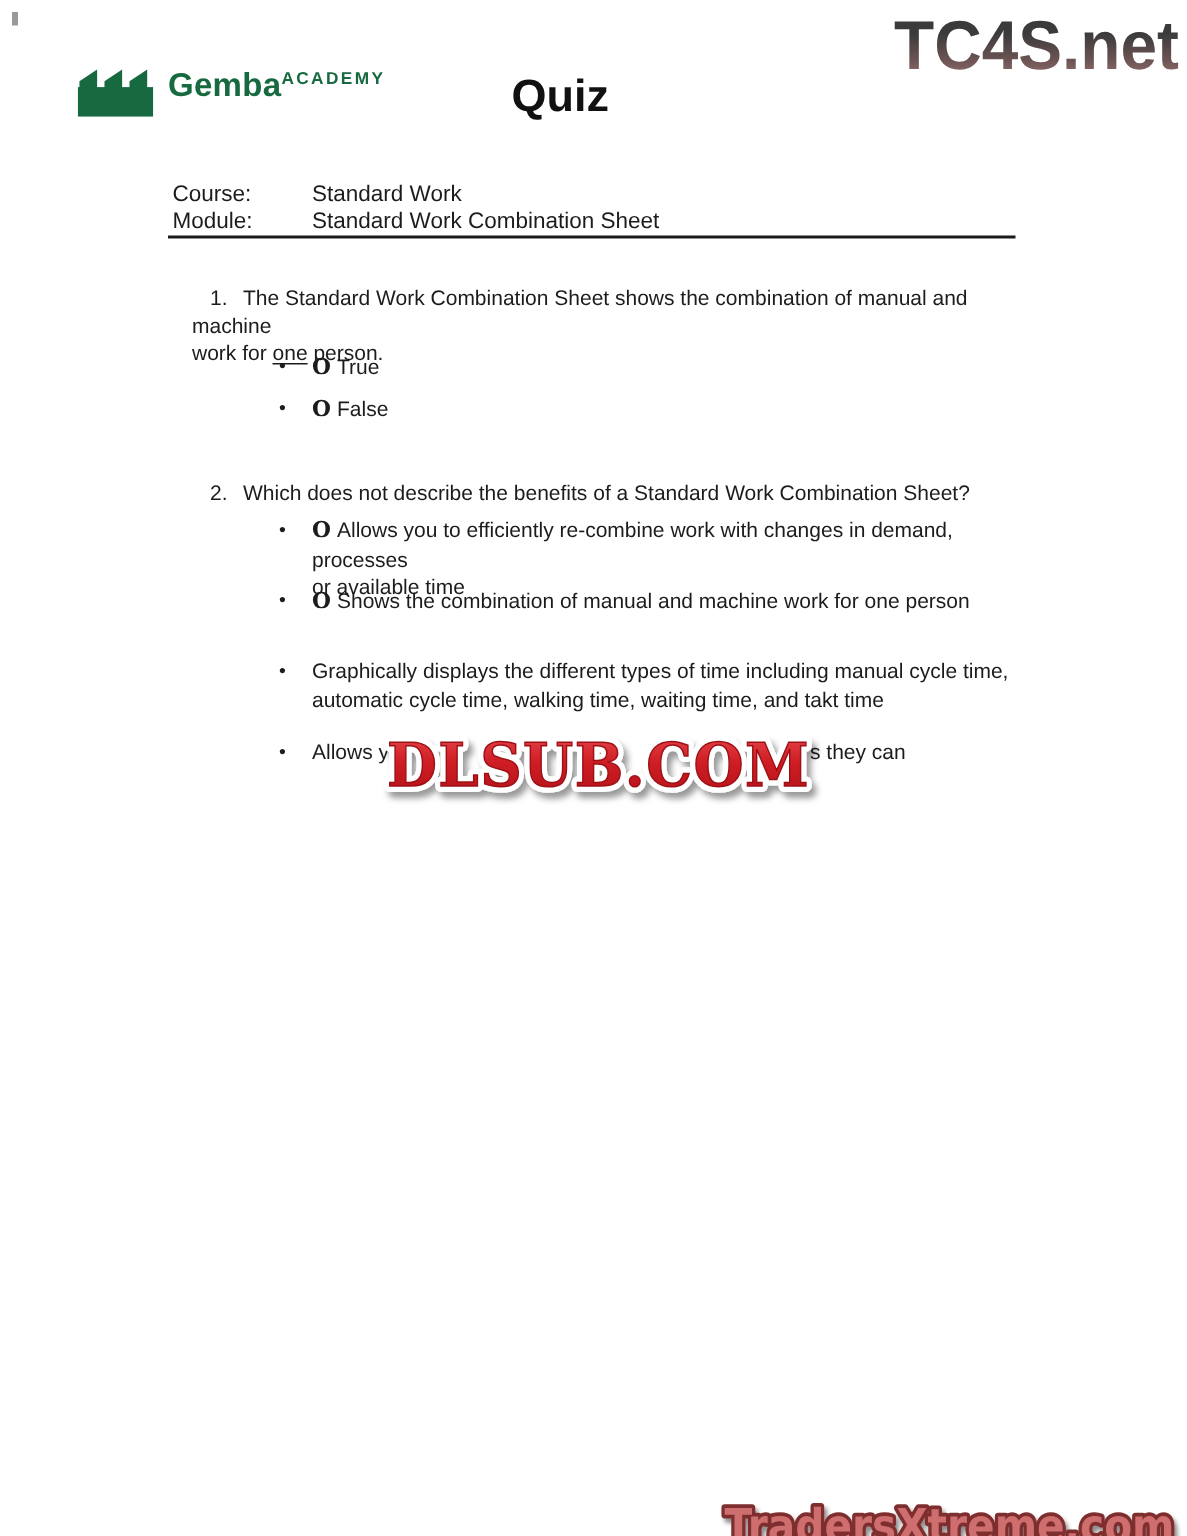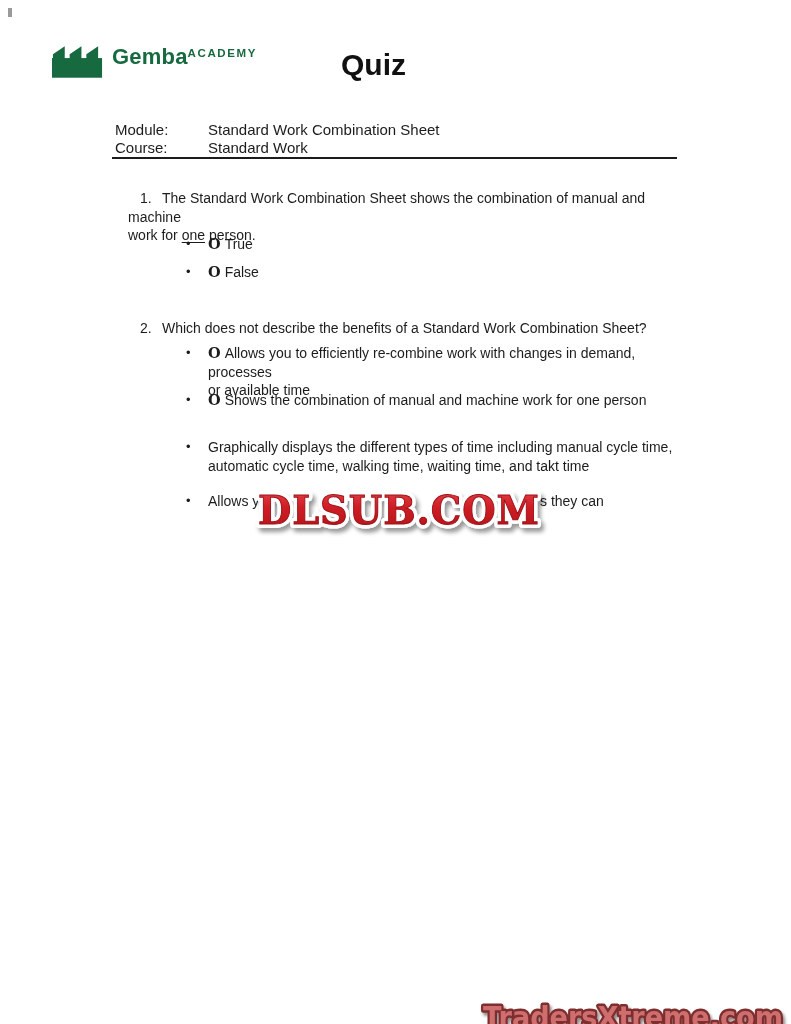--- a/index.html
+++ b/index.html
@@ -48,20 +48,32 @@
   .wm-dlsub{position:absolute;left:250px;top:481px;}
   .wm-traders{position:absolute;left:474px;top:971px;margin-top:24px;}
 </style>
 </head>
 <body>
 
 <div class="page">
 
   <div class="scan-tick"></div>
 
+  <div class="tc4s">
+    <svg width="196" height="52" viewBox="0 0 196 52">
+      <defs>
+        <linearGradient id="tcgrad" x1="0" y1="0" x2="0" y2="1">
+          <stop offset="0.35" stop-color="#3b3b3b"></stop>
+          <stop offset="0.7" stop-color="#6d5454"></stop>
+          <stop offset="1" stop-color="#a07a7a"></stop>
+        </linearGradient>
+      </defs>
+      <text x="3" y="44" font-family="Liberation Sans, sans-serif" font-weight="bold" font-size="46" fill="url(#tcgrad)" textLength="190" lengthAdjust="spacingAndGlyphs">TC4S.net</text>
+    </svg>
+  </div>
 
   <div class="logo">
     <div class="icon">
       <svg width="55" height="34" viewBox="0 0 56 34">
         <g fill="#17693f">
           <rect x="2" y="13" width="51" height="20"></rect>
           <path d="M3 14 L3 9 L15 1 L15 14 Z"></path>
           <path d="M20 14 L20 9 L32 1 L32 14 Z"></path>
           <path d="M37 14 L37 9 L49 1 L49 14 Z"></path>
         </g>
@@ -72,26 +84,26 @@
       <span class="sub" style="color:#17693f">ACADEMY</span>
     </div>
   </div>
 
   <div class="title">
     <span>Quiz</span>
   </div>
 
   <div class="meta">
     <div class="row">
+      <span class="label">Course:</span>
+      <span class="value">Standard Work</span>
+    </div>
+    <div class="row">
       <span class="label">Module:</span>
       <span class="value">Standard Work Combination Sheet</span>
-    </div>
-    <div class="row">
-      <span class="label">Course:</span>
-      <span class="value">Standard Work</span>
     </div>
   </div>
   <div class="rule"></div>
 
   <div class="q q1">
     <span class="qnum">1.</span><span>The Standard Work Combination Sheet shows the combination of manual and machine</span><br>
     <span>work for </span><u>one</u><span> person.</span>
   </div>
 
   <div class="opt opt-true">

